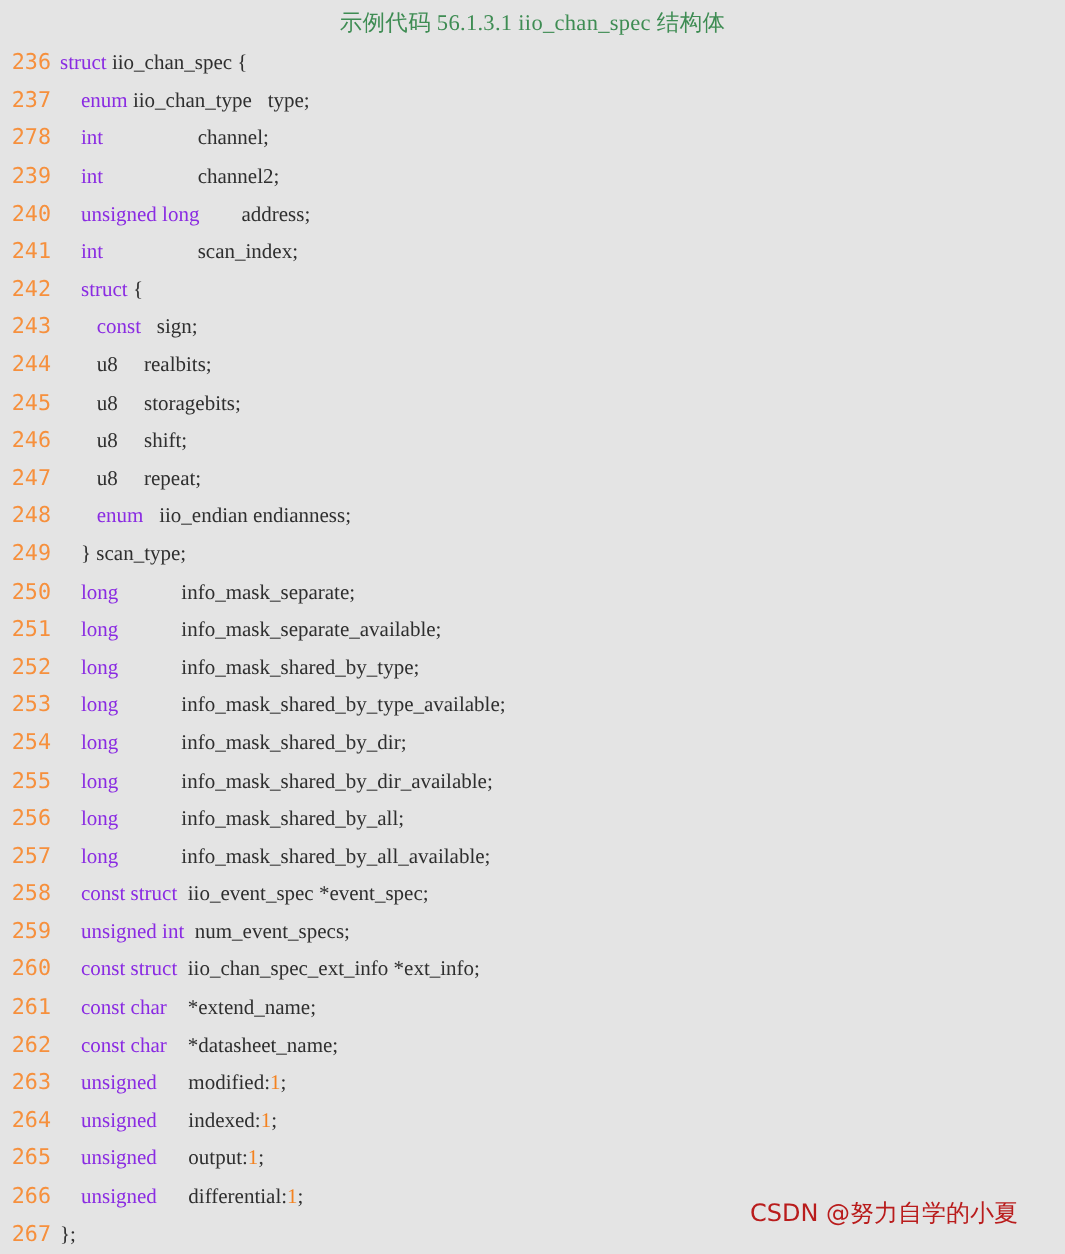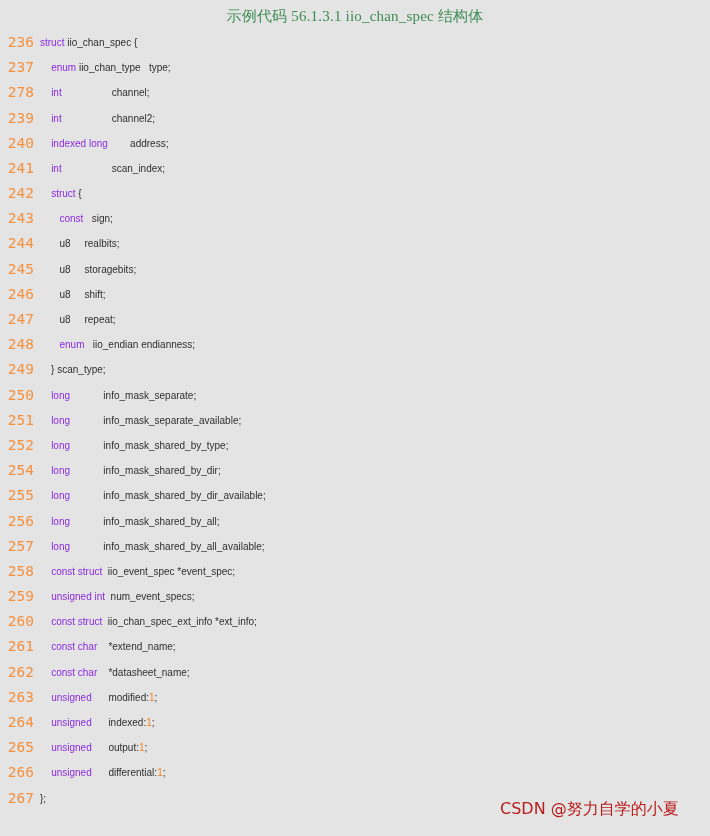--- a/index.html
+++ b/index.html
@@ -55,22 +55,22 @@
     box-sizing: border-box;
     color: #f6903d;
     font-family: "DejaVu Sans Mono", "Liberation Mono", monospace;
     font-size: 14.5px;
     -webkit-user-select: none;
     user-select: none;
   }
   .src {
     color: #2f2f2f;
     white-space: pre;
-    font-family: Liberation Sans, sans-serif;
-    font-size: 10px;
+    font-family: Liberation Serif, serif;
+    font-size: 14px;
   }
   .kw  { color: #8a2be2; }
   .num { color: #f4821f; }
   .pln { color: #2f2f2f; }
   #watermark {
     position: absolute;
     left: 500px;
     top: 798px;
     font-family: "DejaVu Sans", "Liberation Sans", sans-serif;
     font-size: 16px;
@@ -86,33 +86,34 @@
 
 <div id="page">
 
   <div id="caption">示例代码 56.1.3.1 iio_chan_spec 结构体</div>
 
   <div id="code">
       <div class="code-line"><span class="ln">236</span><span class="src"><span class="kw">struct</span><span class="pln"> iio_chan_spec {</span></span></div>
       <div class="code-line"><span class="ln">237</span><span class="src"><span class="pln">    </span><span class="kw">enum</span><span class="pln"> iio_chan_type   type;</span></span></div>
       <div class="code-line"><span class="ln">278</span><span class="src"><span class="pln">    </span><span class="kw">int</span><span class="pln">                  channel;</span></span></div>
       <div class="code-line"><span class="ln">239</span><span class="src"><span class="pln">    </span><span class="kw">int</span><span class="pln">                  channel2;</span></span></div>
-      <div class="code-line"><span class="ln">240</span><span class="src"><span class="pln">    </span><span class="kw">indexed long</span><span class="pln">        address;</span></span></div>
+      <div class="code-line"><span class="ln">240</span><span class="src"><span class="pln">    </span><span class="kw">unsigned long</span><span class="pln">        address;</span></span></div>
       <div class="code-line"><span class="ln">241</span><span class="src"><span class="pln">    </span><span class="kw">int</span><span class="pln">                  scan_index;</span></span></div>
       <div class="code-line"><span class="ln">242</span><span class="src"><span class="pln">    </span><span class="kw">struct</span><span class="pln"> {</span></span></div>
       <div class="code-line"><span class="ln">243</span><span class="src"><span class="pln">       </span><span class="kw">const</span><span class="pln">   sign;</span></span></div>
       <div class="code-line"><span class="ln">244</span><span class="src"><span class="pln">       u8     realbits;</span></span></div>
       <div class="code-line"><span class="ln">245</span><span class="src"><span class="pln">       u8     storagebits;</span></span></div>
       <div class="code-line"><span class="ln">246</span><span class="src"><span class="pln">       u8     shift;</span></span></div>
       <div class="code-line"><span class="ln">247</span><span class="src"><span class="pln">       u8     repeat;</span></span></div>
       <div class="code-line"><span class="ln">248</span><span class="src"><span class="pln">       </span><span class="kw">enum</span><span class="pln">   iio_endian endianness;</span></span></div>
       <div class="code-line"><span class="ln">249</span><span class="src"><span class="pln">    } scan_type;</span></span></div>
       <div class="code-line"><span class="ln">250</span><span class="src"><span class="pln">    </span><span class="kw">long</span><span class="pln">            info_mask_separate;</span></span></div>
       <div class="code-line"><span class="ln">251</span><span class="src"><span class="pln">    </span><span class="kw">long</span><span class="pln">            info_mask_separate_available;</span></span></div>
       <div class="code-line"><span class="ln">252</span><span class="src"><span class="pln">    </span><span class="kw">long</span><span class="pln">            info_mask_shared_by_type;</span></span></div>
+      <div class="code-line"><span class="ln">253</span><span class="src"><span class="pln">    </span><span class="kw">long</span><span class="pln">            info_mask_shared_by_type_available;</span></span></div>
       <div class="code-line"><span class="ln">254</span><span class="src"><span class="pln">    </span><span class="kw">long</span><span class="pln">            info_mask_shared_by_dir;</span></span></div>
       <div class="code-line"><span class="ln">255</span><span class="src"><span class="pln">    </span><span class="kw">long</span><span class="pln">            info_mask_shared_by_dir_available;</span></span></div>
       <div class="code-line"><span class="ln">256</span><span class="src"><span class="pln">    </span><span class="kw">long</span><span class="pln">            info_mask_shared_by_all;</span></span></div>
       <div class="code-line"><span class="ln">257</span><span class="src"><span class="pln">    </span><span class="kw">long</span><span class="pln">            info_mask_shared_by_all_available;</span></span></div>
       <div class="code-line"><span class="ln">258</span><span class="src"><span class="pln">    </span><span class="kw">const struct</span><span class="pln">  iio_event_spec *event_spec;</span></span></div>
       <div class="code-line"><span class="ln">259</span><span class="src"><span class="pln">    </span><span class="kw">unsigned int</span><span class="pln">  num_event_specs;</span></span></div>
       <div class="code-line"><span class="ln">260</span><span class="src"><span class="pln">    </span><span class="kw">const struct</span><span class="pln">  iio_chan_spec_ext_info *ext_info;</span></span></div>
       <div class="code-line"><span class="ln">261</span><span class="src"><span class="pln">    </span><span class="kw">const char</span><span class="pln">    *extend_name;</span></span></div>
       <div class="code-line"><span class="ln">262</span><span class="src"><span class="pln">    </span><span class="kw">const char</span><span class="pln">    *datasheet_name;</span></span></div>
       <div class="code-line"><span class="ln">263</span><span class="src"><span class="pln">    </span><span class="kw">unsigned</span><span class="pln">      modified:</span><span class="num">1</span><span class="pln">;</span></span></div>

